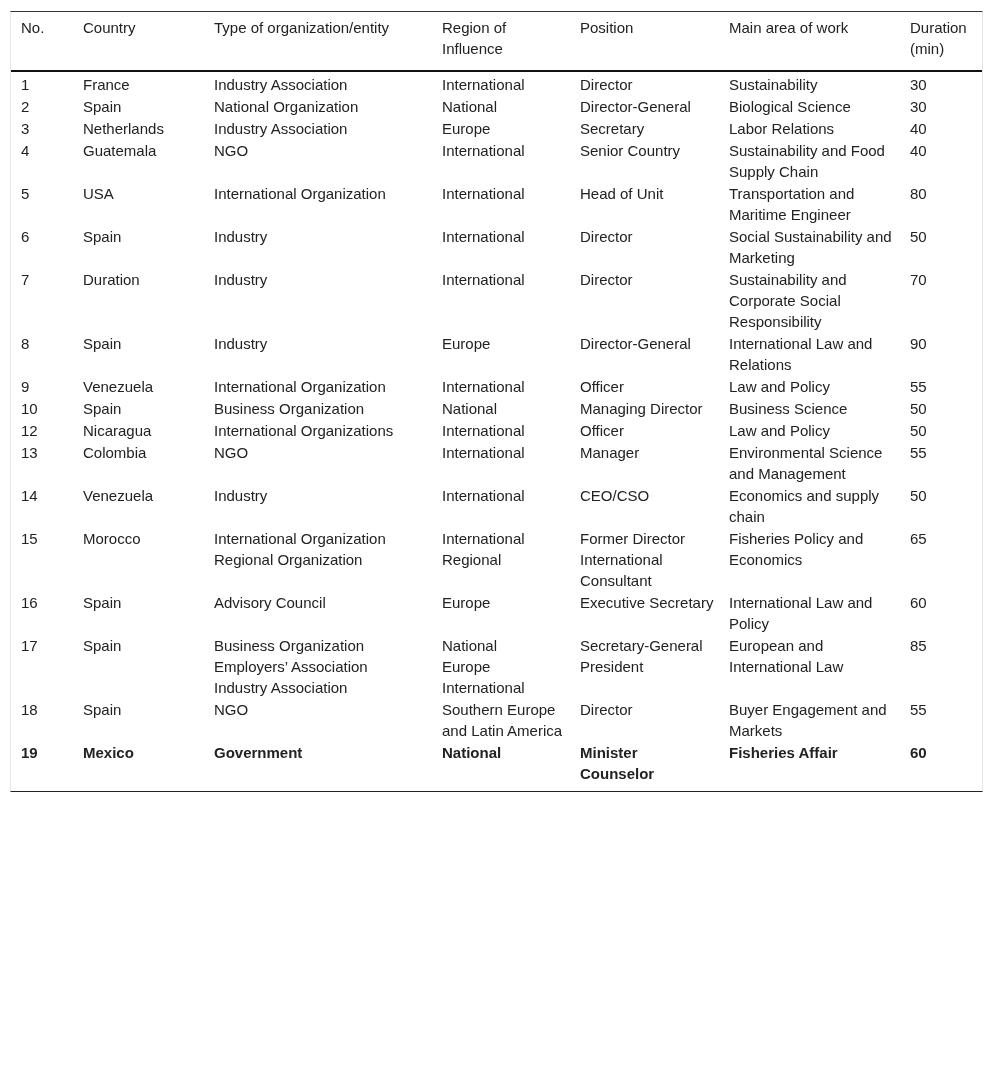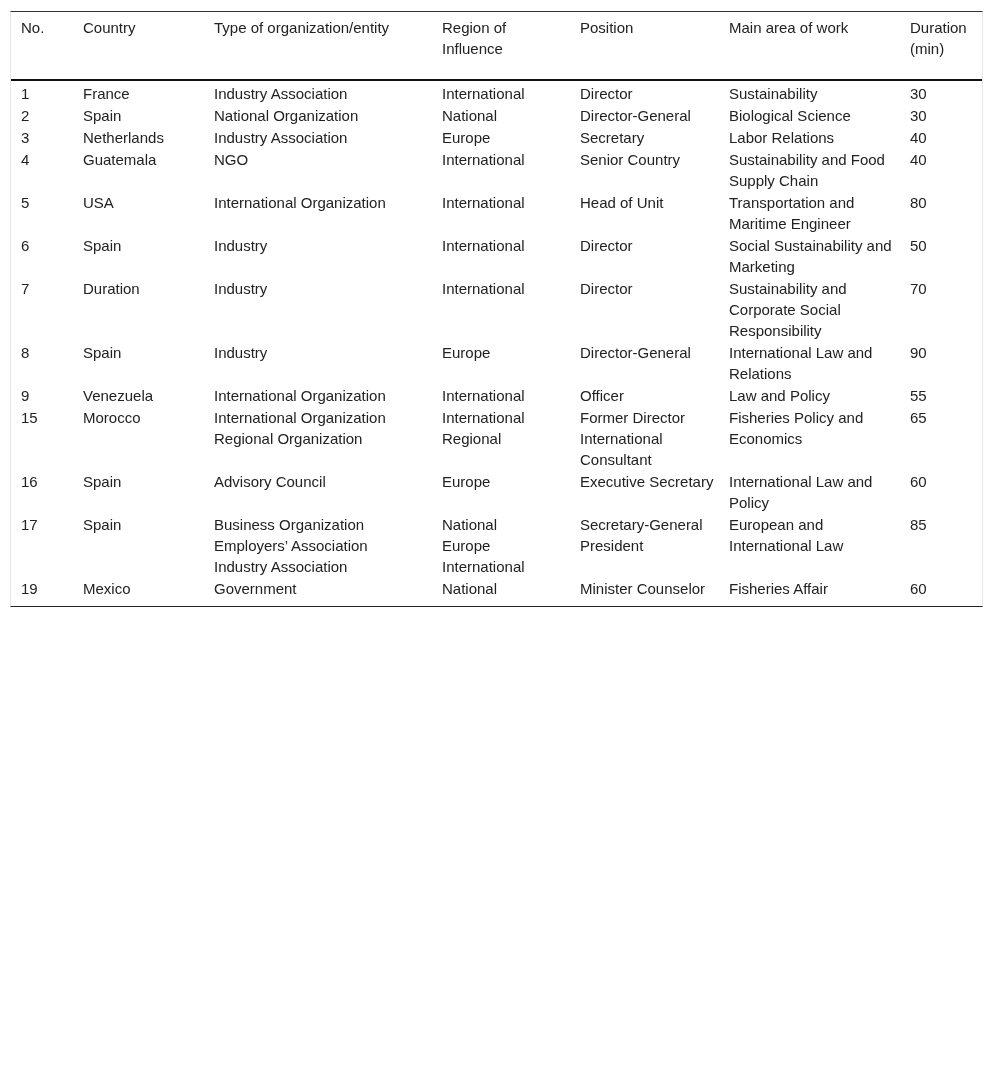--- a/index.html
+++ b/index.html
@@ -4,23 +4,23 @@
 <style>
   html, body { margin: 0; padding: 0; background: #ffffff; }
   body { width: 992px; height: 1087px; position: relative; font-family: "Liberation Sans", sans-serif; color: #222222; }
   .wrap {
     position: absolute; left: 10px; top: 11px; width: 971px;
     border-left: 1px solid #e6e6e6; border-right: 1px solid #e6e6e6;
     border-top: 1px solid #333333; border-bottom: 1px solid #222222;
   }
   table { border-collapse: collapse; width: 100%; table-layout: fixed; font-size: 15px; line-height: 21px; }
   th, td { text-align: left; vertical-align: top; font-weight: normal; padding: 0 4px 1px 10px; }
-  thead th { padding-top: 5px; padding-bottom: 20px; border-bottom: 2px solid #111111; }
+  thead th { padding-top: 5px; padding-bottom: 11px; border-bottom: 2px solid #111111; }
   tbody tr:first-child td { padding-top: 2px; }
-  tbody tr:last-child td { padding-bottom: 7px; }
+  tbody tr:last-child td { padding-bottom: 7px; font-weight: bold; }
   col.c0 { width: 62px; }
   col.c1 { width: 131px; }
   col.c2 { width: 228px; }
   col.c3 { width: 138px; }
   col.c4 { width: 149px; }
   col.c5 { width: 181px; }
   col.c6 { width: 82px; }
   .cell-line { display: block; }
 </style>
 </head>
@@ -178,20 +178,80 @@
           <td>
             <span class="cell-line">International</span>
           </td>
           <td>
             <span class="cell-line">Officer</span>
           </td>
           <td>Law and Policy</td>
           <td>55</td>
         </tr>
         <tr>
+          <td>10</td>
+          <td>Spain</td>
+          <td>
+            <span class="cell-line">Business Organization</span>
+          </td>
+          <td>
+            <span class="cell-line">National</span>
+          </td>
+          <td>
+            <span class="cell-line">Managing Director</span>
+          </td>
+          <td>Business Science</td>
+          <td>50</td>
+        </tr>
+        <tr>
+          <td>12</td>
+          <td>Nicaragua</td>
+          <td>
+            <span class="cell-line">International Organizations</span>
+          </td>
+          <td>
+            <span class="cell-line">International</span>
+          </td>
+          <td>
+            <span class="cell-line">Officer</span>
+          </td>
+          <td>Law and Policy</td>
+          <td>50</td>
+        </tr>
+        <tr>
+          <td>13</td>
+          <td>Colombia</td>
+          <td>
+            <span class="cell-line">NGO</span>
+          </td>
+          <td>
+            <span class="cell-line">International</span>
+          </td>
+          <td>
+            <span class="cell-line">Manager</span>
+          </td>
+          <td>Environmental Science and Management</td>
+          <td>55</td>
+        </tr>
+        <tr>
+          <td>14</td>
+          <td>Venezuela</td>
+          <td>
+            <span class="cell-line">Industry</span>
+          </td>
+          <td>
+            <span class="cell-line">International</span>
+          </td>
+          <td>
+            <span class="cell-line">CEO/CSO</span>
+          </td>
+          <td>Economics and supply chain</td>
+          <td>50</td>
+        </tr>
+        <tr>
           <td>15</td>
           <td>Morocco</td>
           <td>
             <span class="cell-line">International Organization</span>
             <span class="cell-line">Regional Organization</span>
           </td>
           <td>
             <span class="cell-line">International</span>
             <span class="cell-line">Regional</span>
           </td>
@@ -229,20 +289,35 @@
             <span class="cell-line">National</span>
             <span class="cell-line">Europe</span>
             <span class="cell-line">International</span>
           </td>
           <td>
             <span class="cell-line">Secretary-General</span>
             <span class="cell-line">President</span>
           </td>
           <td>European and International Law</td>
           <td>85</td>
+        </tr>
+        <tr>
+          <td>18</td>
+          <td>Spain</td>
+          <td>
+            <span class="cell-line">NGO</span>
+          </td>
+          <td>
+            <span class="cell-line">Southern Europe and Latin America</span>
+          </td>
+          <td>
+            <span class="cell-line">Director</span>
+          </td>
+          <td>Buyer Engagement and Markets</td>
+          <td>55</td>
         </tr>
         <tr>
           <td>19</td>
           <td>Mexico</td>
           <td>
             <span class="cell-line">Government</span>
           </td>
           <td>
             <span class="cell-line">National</span>
           </td>

